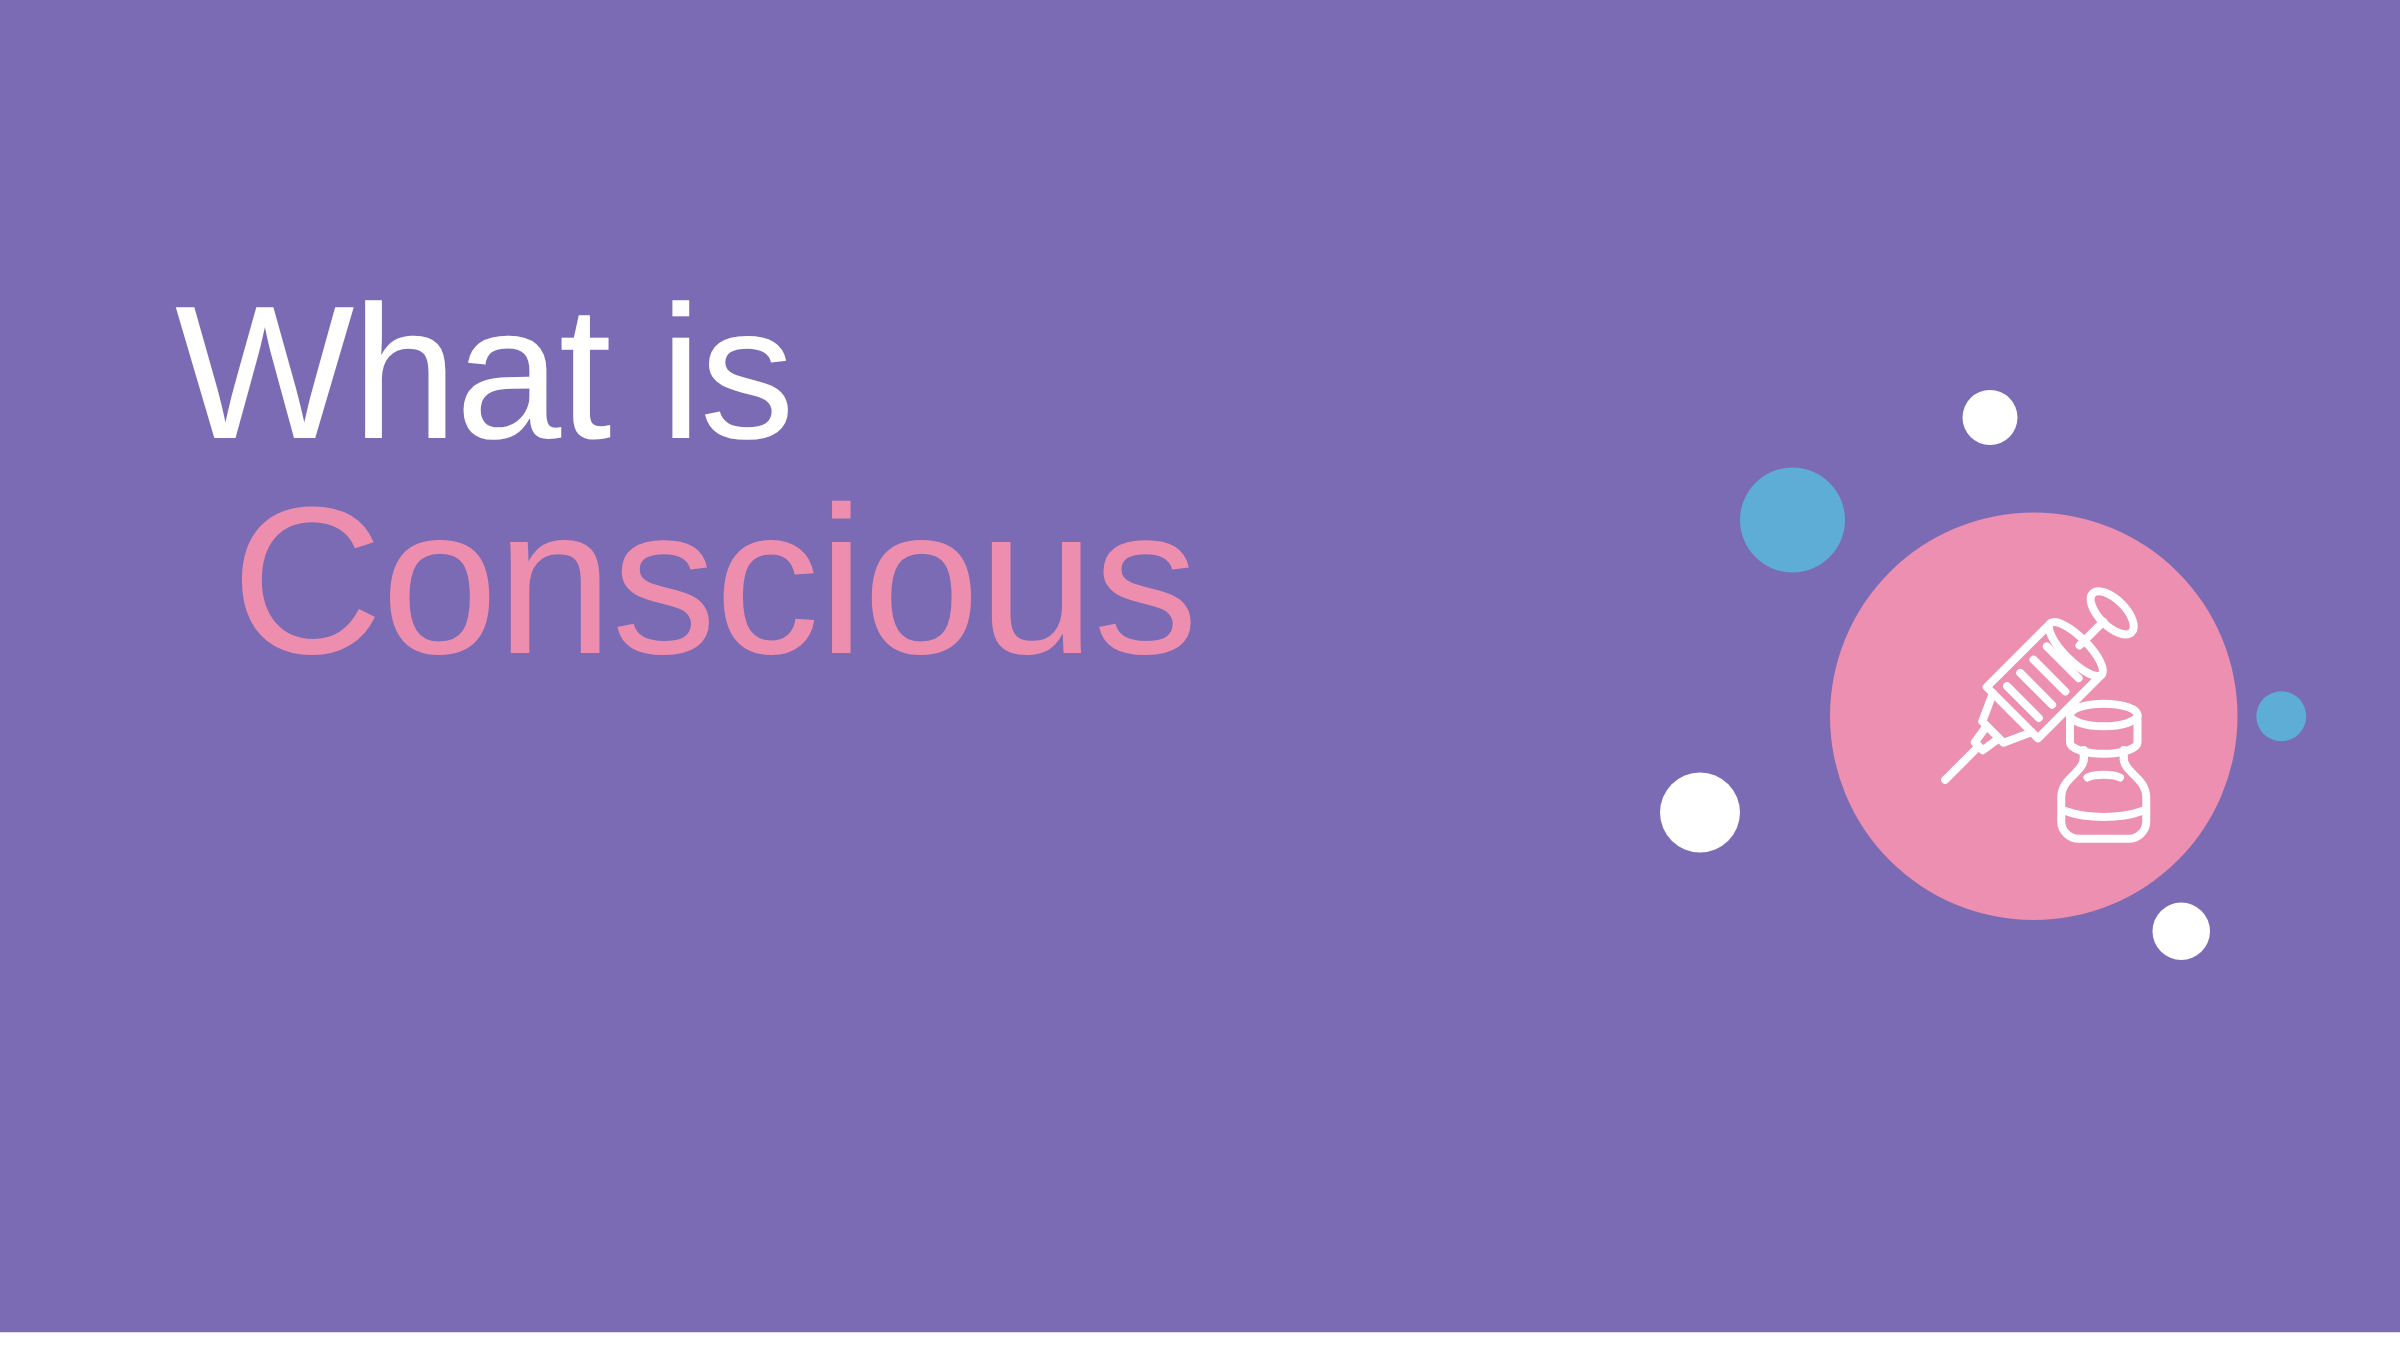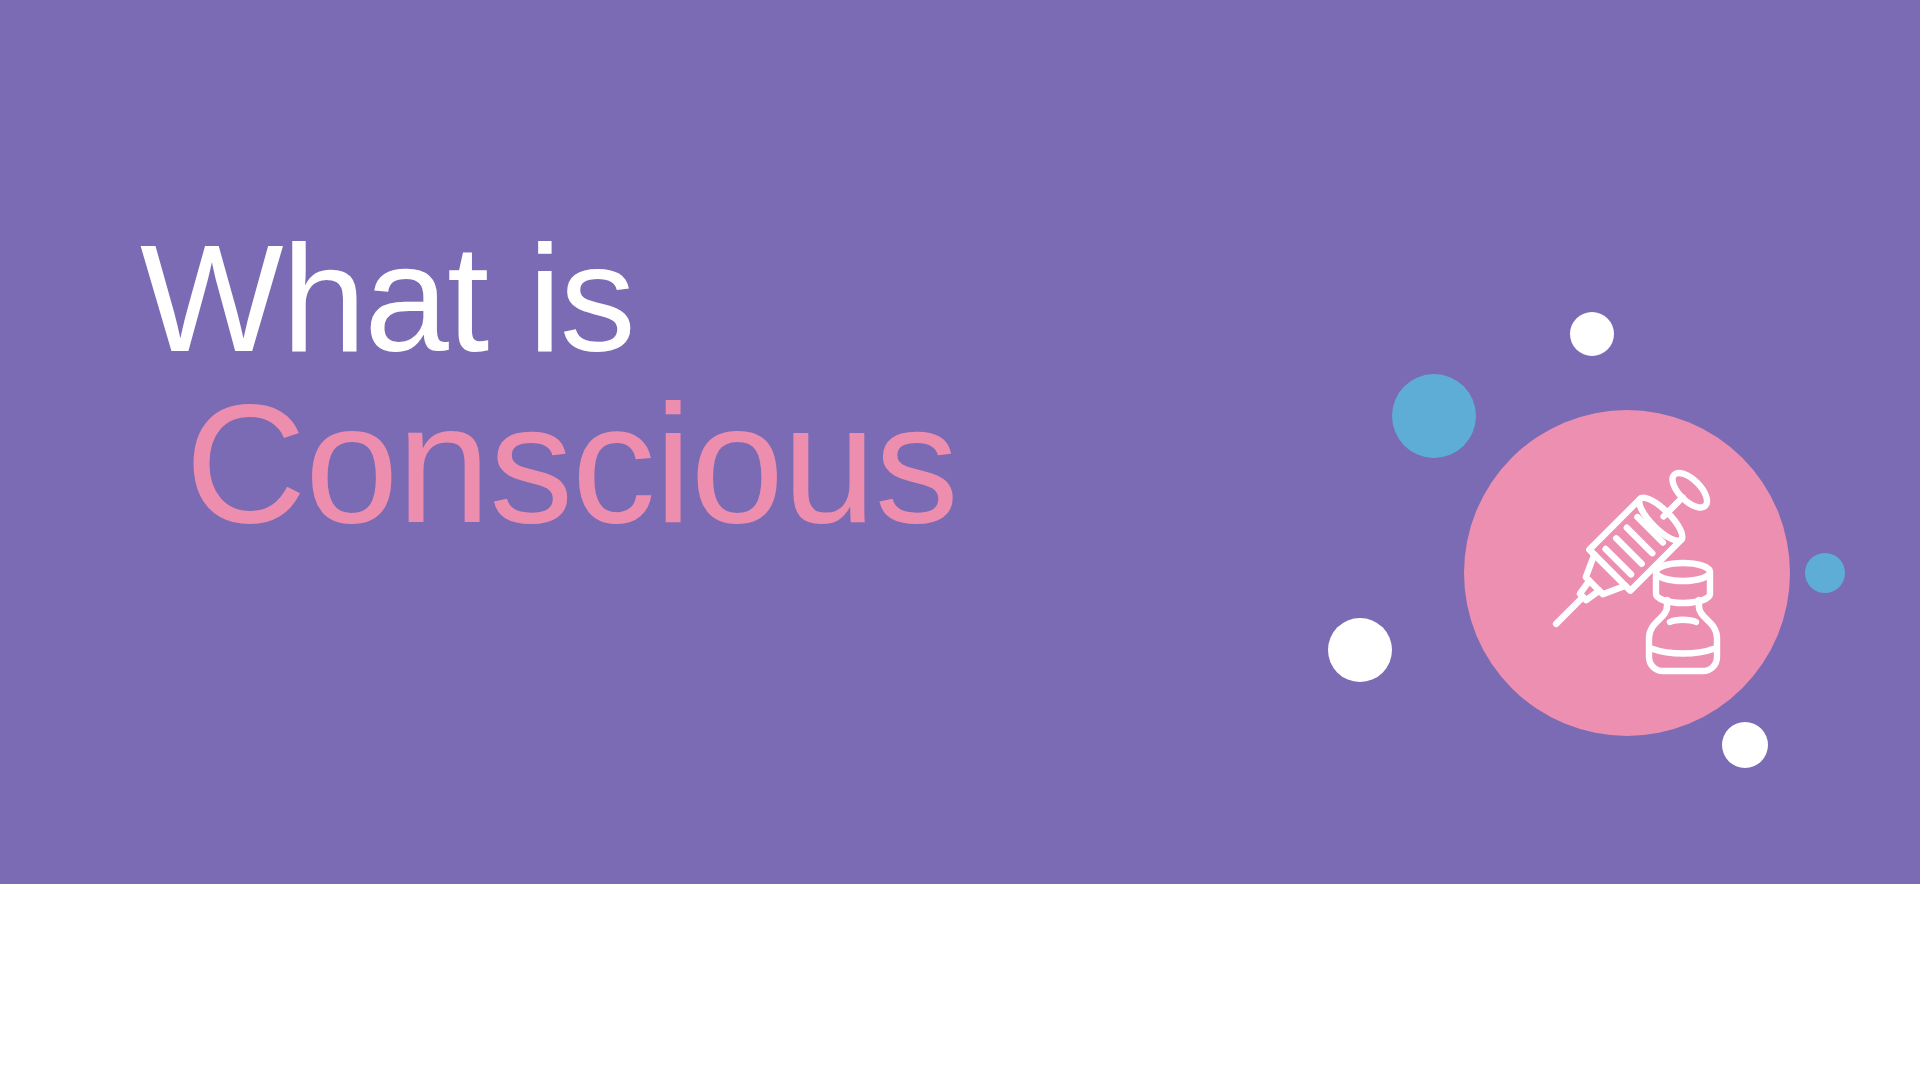--- a/index.html
+++ b/index.html
@@ -4,21 +4,21 @@
 <title>What is Conscious sedation?</title>
 <style>
   html, body {
     margin: 0;
     padding: 0;
     background: #ffffff;
   }
   #slide {
     position: relative;
     width: 1920px;
-    height: 884px;
+    height: 1066px;
     overflow: hidden;
     font-family: "Liberation Sans", "DejaVu Sans", sans-serif;
   }
   #bg {
     position: absolute;
     inset: 0;
   }
 
   
   #headline {

